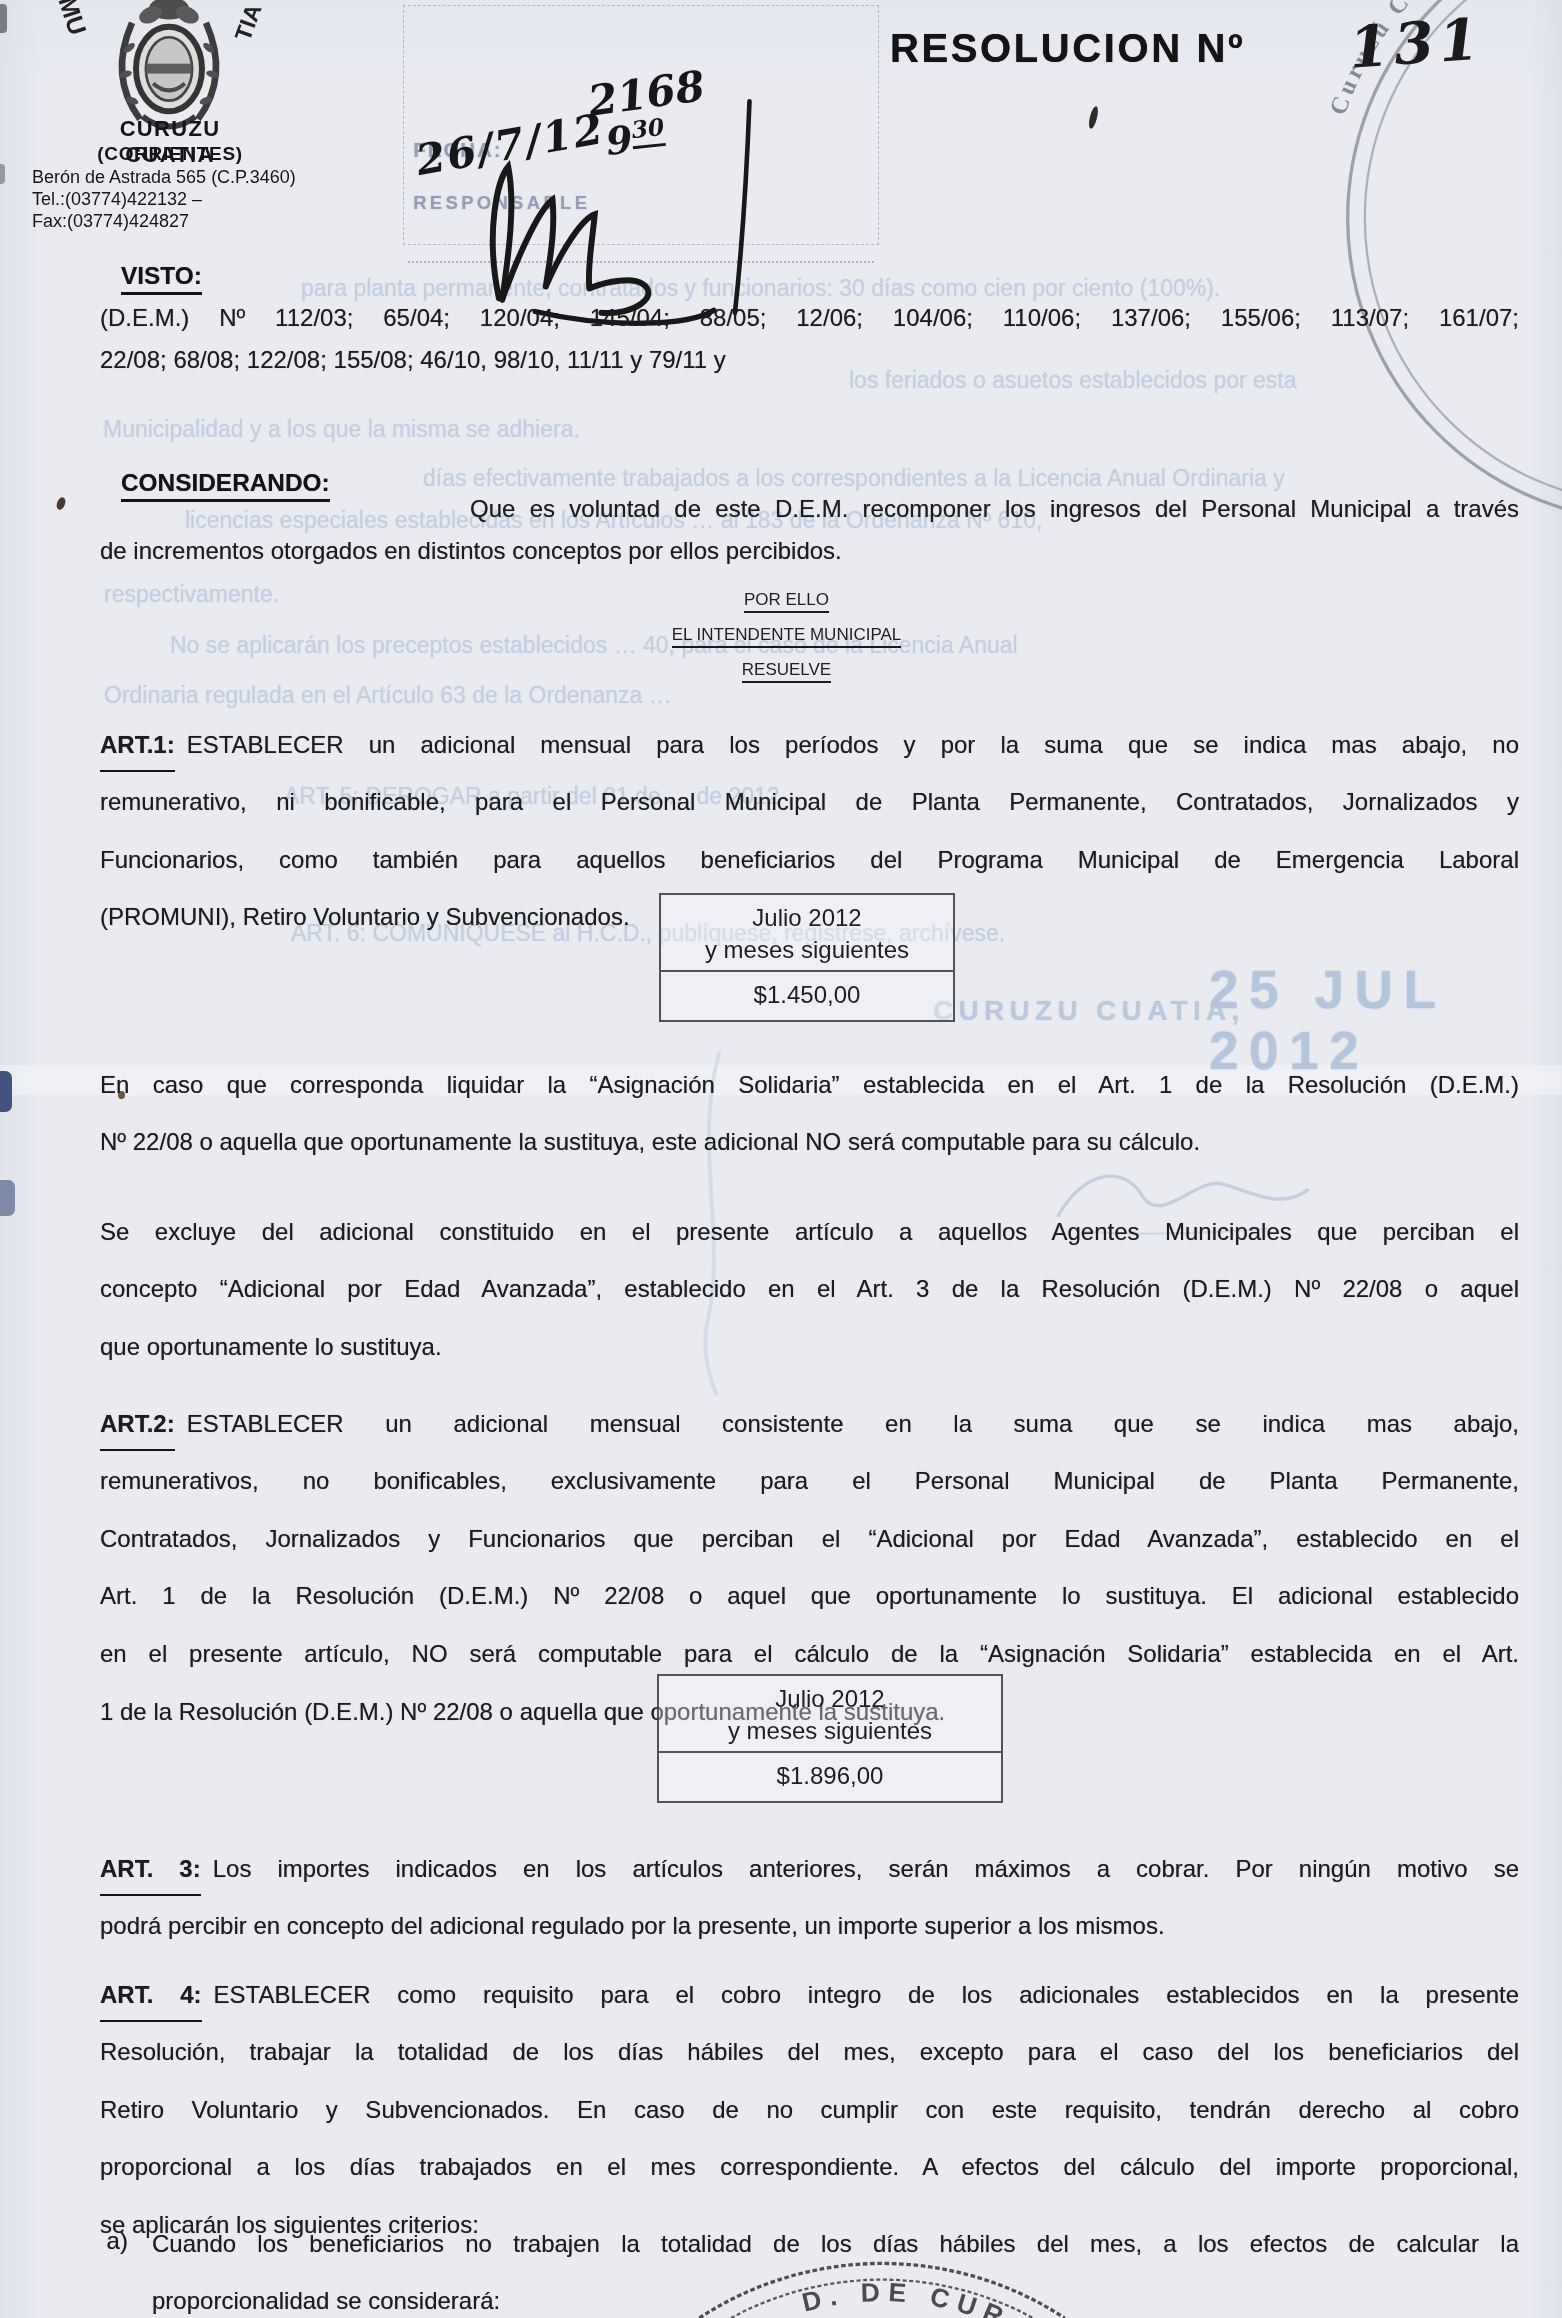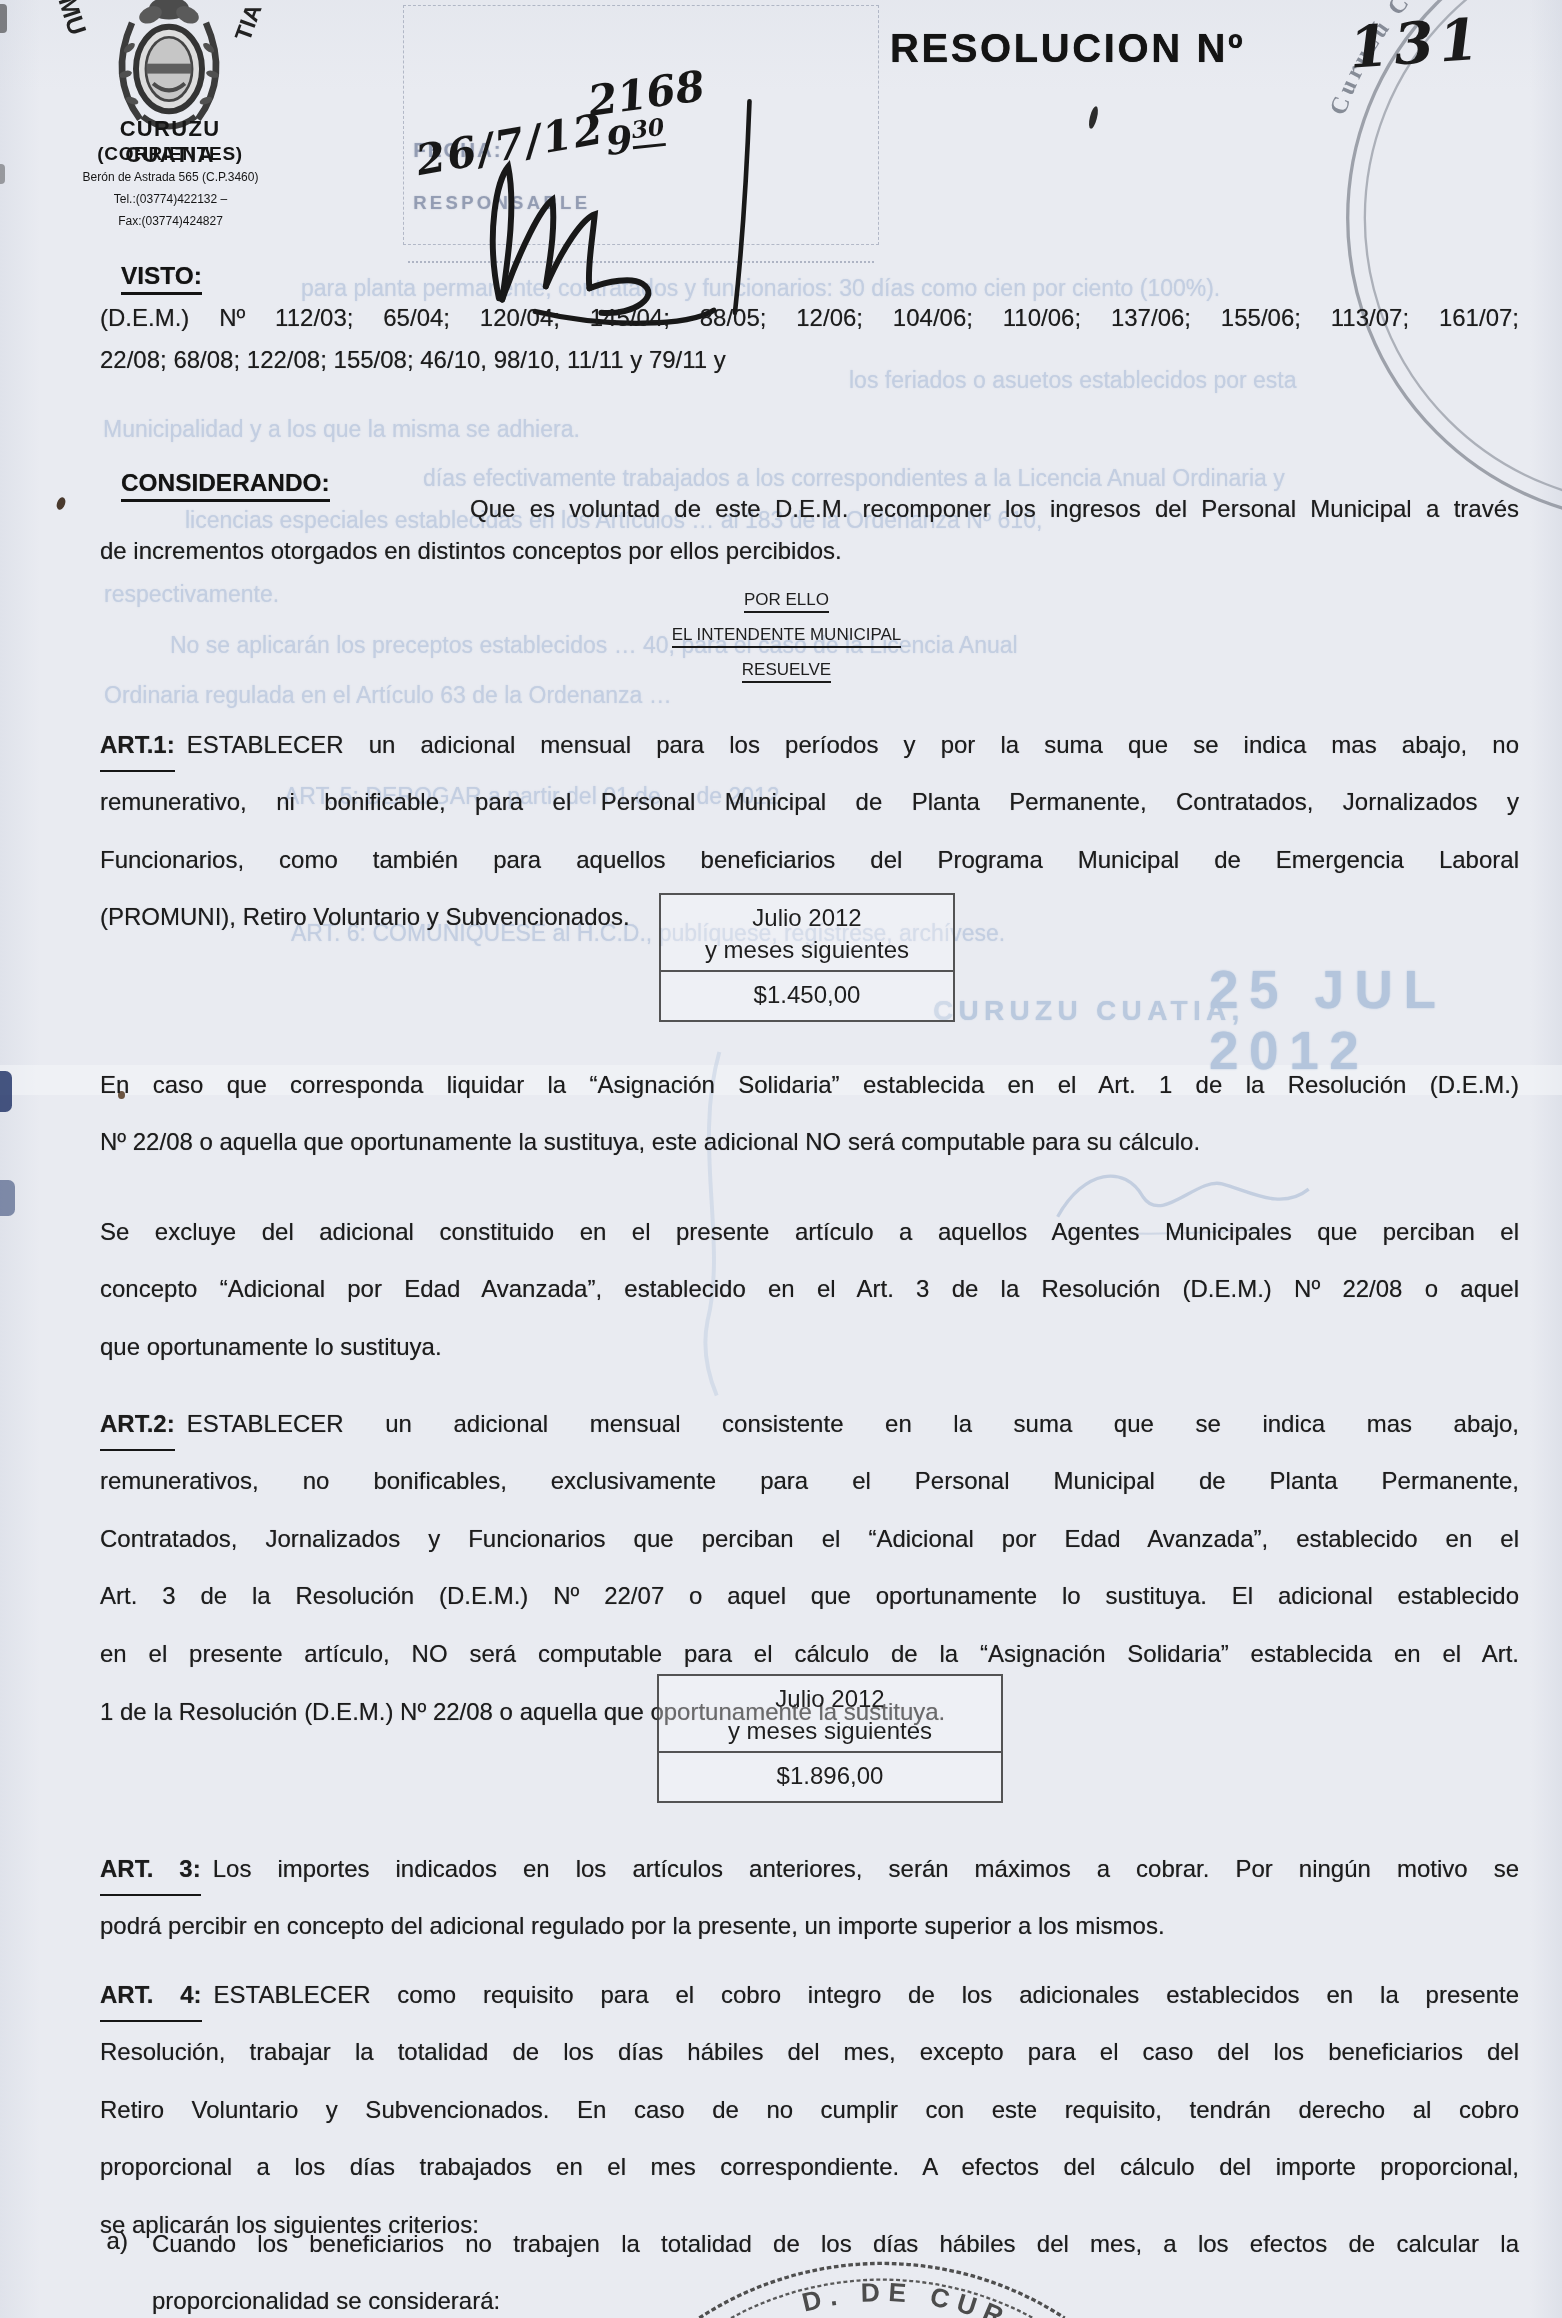--- a/index.html
+++ b/index.html
@@ -12,22 +12,22 @@
       #e9ebf1;
     font-family:"Liberation Sans", sans-serif;color:#1e1e1e;
   }
   .band{position:absolute;left:0;width:100%;height:30px;background:rgba(246,247,250,.5);}
   
   .arcletters{position:absolute;font-weight:bold;font-size:25px;color:#222;}
   .lh-city{position:absolute;left:74px;top:116px;width:192px;text-align:center;
     font-weight:bold;font-size:22px;letter-spacing:1.3px;color:#151515;}
   .lh-prov{position:absolute;left:74px;top:143px;width:192px;text-align:center;
     font-weight:bold;font-size:19px;letter-spacing:0.7px;color:#151515;}
-  .lh-addr{position:absolute;left:32px;top:166px;width:277px;text-align:center;
-    font-size:12px;line-height:22px;color:#161616;}
+  .lh-addr{position:absolute;left:32px;top:166px;width:277px;text-align:left;
+    font-size:18px;line-height:22px;color:#161616;}
   
   .recbox{position:absolute;left:403px;top:5.3px;width:474px;height:238px;
     border:1.3px dashed rgba(125,135,158,.5);}
   .recbox .dotrow{position:absolute;left:4px;right:4px;bottom:-18.5px;border-top:2px dotted rgba(125,135,158,.55);}
   .stamp-label{position:absolute;font-weight:bold;color:rgba(128,139,165,.65);
     text-shadow:0 0 1.3px rgba(128,139,165,.5);}
   .hw{position:absolute;font-family:"DejaVu Serif",serif;font-style:italic;font-weight:bold;color:#171717;}
   .hw .sup{font-size:.62em;vertical-align:super;border-bottom:3.3px solid #171717;padding-bottom:1.3px;}
   
   .title{position:absolute;left:890px;top:26.4px;font-weight:bold;font-size:40px;
@@ -195,21 +195,21 @@
   <div class="doc z3" style="top:1208px">
     <div class="l77 j">Se excluye del adicional constituido en el presente artículo a aquellos Agentes Municipales que perciban el</div>
     <div class="l77 j">concepto “Adicional por Edad Avanzada”, establecido en el Art. 3 de la Resolución (D.E.M.) Nº 22/08 o aquel</div>
     <div class="l77">que oportunamente lo sustituya.</div>
   </div>
 
   <div class="doc z3" style="top:1400px">
     <div class="l77 j"><span class="al">ART.2:</span><span>ESTABLECER un adicional mensual consistente en la suma que se indica mas abajo,</span></div>
     <div class="l77 j">remunerativos, no bonificables, exclusivamente para el Personal Municipal de Planta Permanente,</div>
     <div class="l77 j">Contratados, Jornalizados y Funcionarios que perciban el “Adicional por Edad Avanzada”, establecido en el</div>
-    <div class="l77 j">Art. 3 de la Resolución (D.E.M.) Nº 22/07 o aquel que oportunamente lo sustituya.  El adicional establecido</div>
+    <div class="l77 j">Art. 1 de la Resolución (D.E.M.) Nº 22/08 o aquel que oportunamente lo sustituya.  El adicional establecido</div>
     <div class="l77 j">en el presente artículo, NO será computable para el cálculo de la “Asignación Solidaria” establecida en el Art.</div>
     <div class="l77">1 de la Resolución (D.E.M.) Nº 22/08 o aquella que oportunamente la sustituya.</div>
   </div>
 
   <div class="abox z3" style="left:657px;top:1674px;width:342px">
     <div class="btop">
       <div>Julio 2012</div>
       <div>y meses siguientes</div>
     </div>
     <div class="bamt">$1.896,00</div>

